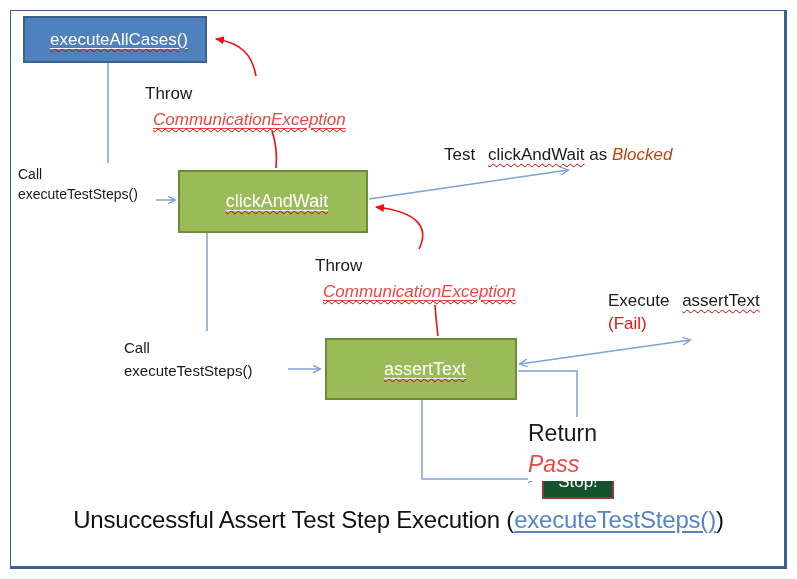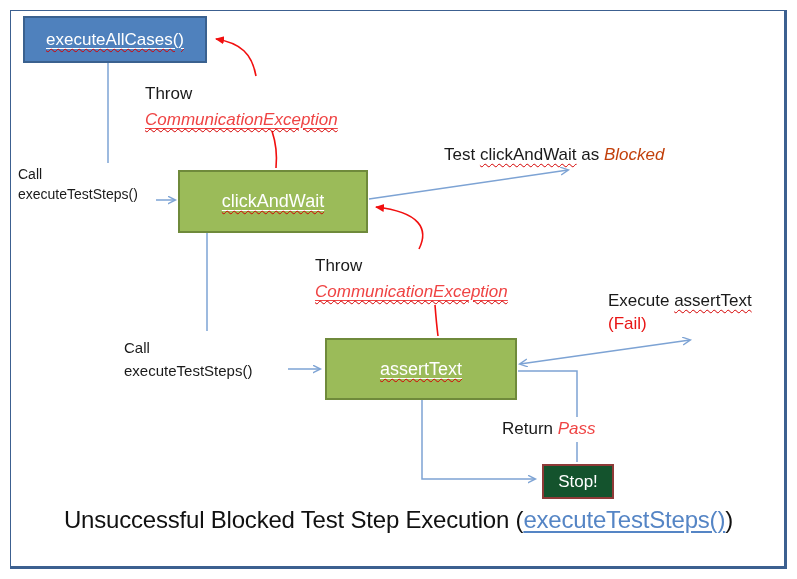--- a/index.html
+++ b/index.html
@@ -13,39 +13,39 @@
     background: transparent;
   }
 
   svg.connectors { position: absolute; left: 0; top: 0; width: 797px; height: 579px; pointer-events: none; }
 
   .node {
     position: absolute; display: flex; align-items: center; justify-content: center;
     color: #ffffff; text-align: center;
   }
   .node .nlabel { text-decoration: underline; text-underline-offset: 3px; text-decoration-thickness: 1px; }
-  .wavy { text-decoration: underline wavy #d40000; text-decoration-thickness: 1px; text-underline-offset: 3px; }
+  .wavy { text-decoration: underline wavy #d40000; text-decoration-thickness: 1px; text-underline-offset: 3px; margin-left: 8px; }
 
   .node-execute-all { left: 23px; top: 16px; width: 184px; height: 47px;
     background: #4f81bd; border: 2px solid #3a618f; font-size: 17px; }
   .node-clickandwait { left: 178px; top: 170px; width: 190px; height: 63px;
     background: #9bbb59; border: 2px solid #6f8a3b; font-size: 18px; }
   .node-asserttext { left: 325px; top: 338px; width: 192px; height: 62px;
     background: #9bbb59; border: 2px solid #6f8a3b; font-size: 18px; }
   .node-stop { left: 542px; top: 464px; width: 72px; height: 35px;
     background: #14532d; border: 2px solid #8f3a38; font-size: 17px; }
 
   .lbl { position: absolute; text-align: left; line-height: 1.35; }
   .lbl-call-1 { left: 18px; top: 164px; width: 150px; font-size: 14px; line-height: 20px; }
   .lbl-call-2 { left: 124px; top: 336px; width: 150px; font-size: 15px; line-height: 23px; }
   .lbl-throw-1 { left: 145px; top: 81px; width: 220px; font-size: 17px; line-height: 26px; }
   .lbl-throw-2 { left: 315px; top: 253px; width: 220px; font-size: 17px; line-height: 26px; }
   .lbl-mark { left: 444px; top: 144px; width: 260px; font-size: 17px; text-align: left; }
   .lbl-execute { left: 608px; top: 289px; width: 170px; font-size: 17px; line-height: 23px; }
-  .lbl-return { left: 502px; top: 417px; width: 110px; font-size: 17px; background: #ffffff; padding: 1px 0; }
+  .lbl-return { left: 528px; top: 417px; width: 110px; font-size: 23px; background: #ffffff; padding: 1px 0; }
 
   .blue-italic { color: #ef4444; font-style: italic; }
   .blue-italic.u { text-decoration: underline; text-underline-offset: 3px; text-decoration-thickness: 1px; }
   .red-text { color: #e81515; }
   .red-italic { color: #c2410c; font-style: italic; }
 
   .title {
     position: absolute; left: 12px; top: 506px; width: 773px;
     text-align: center; font-size: 24px; color: #111111; letter-spacing: -0.2px;
   }
@@ -121,14 +121,14 @@
 </div>
 
 <div class="lbl lbl-execute">
   <div><span>Execute </span><span class="wavy">assertText</span></div>
   <div class="red-text">(Fail)</div>
 </div>
 
 <div class="lbl lbl-return"><span>Return </span><span class="blue-italic">Pass</span>
 </div>
 
-<div class="title"><span>Unsuccessful Blocked Test Step Execution (</span><span class="link">executeTestSteps()</span><span>)</span>
+<div class="title"><span>Unsuccessful Assert Test Step Execution (</span><span class="link">executeTestSteps()</span><span>)</span>
 </div>
 
 </body></html>

